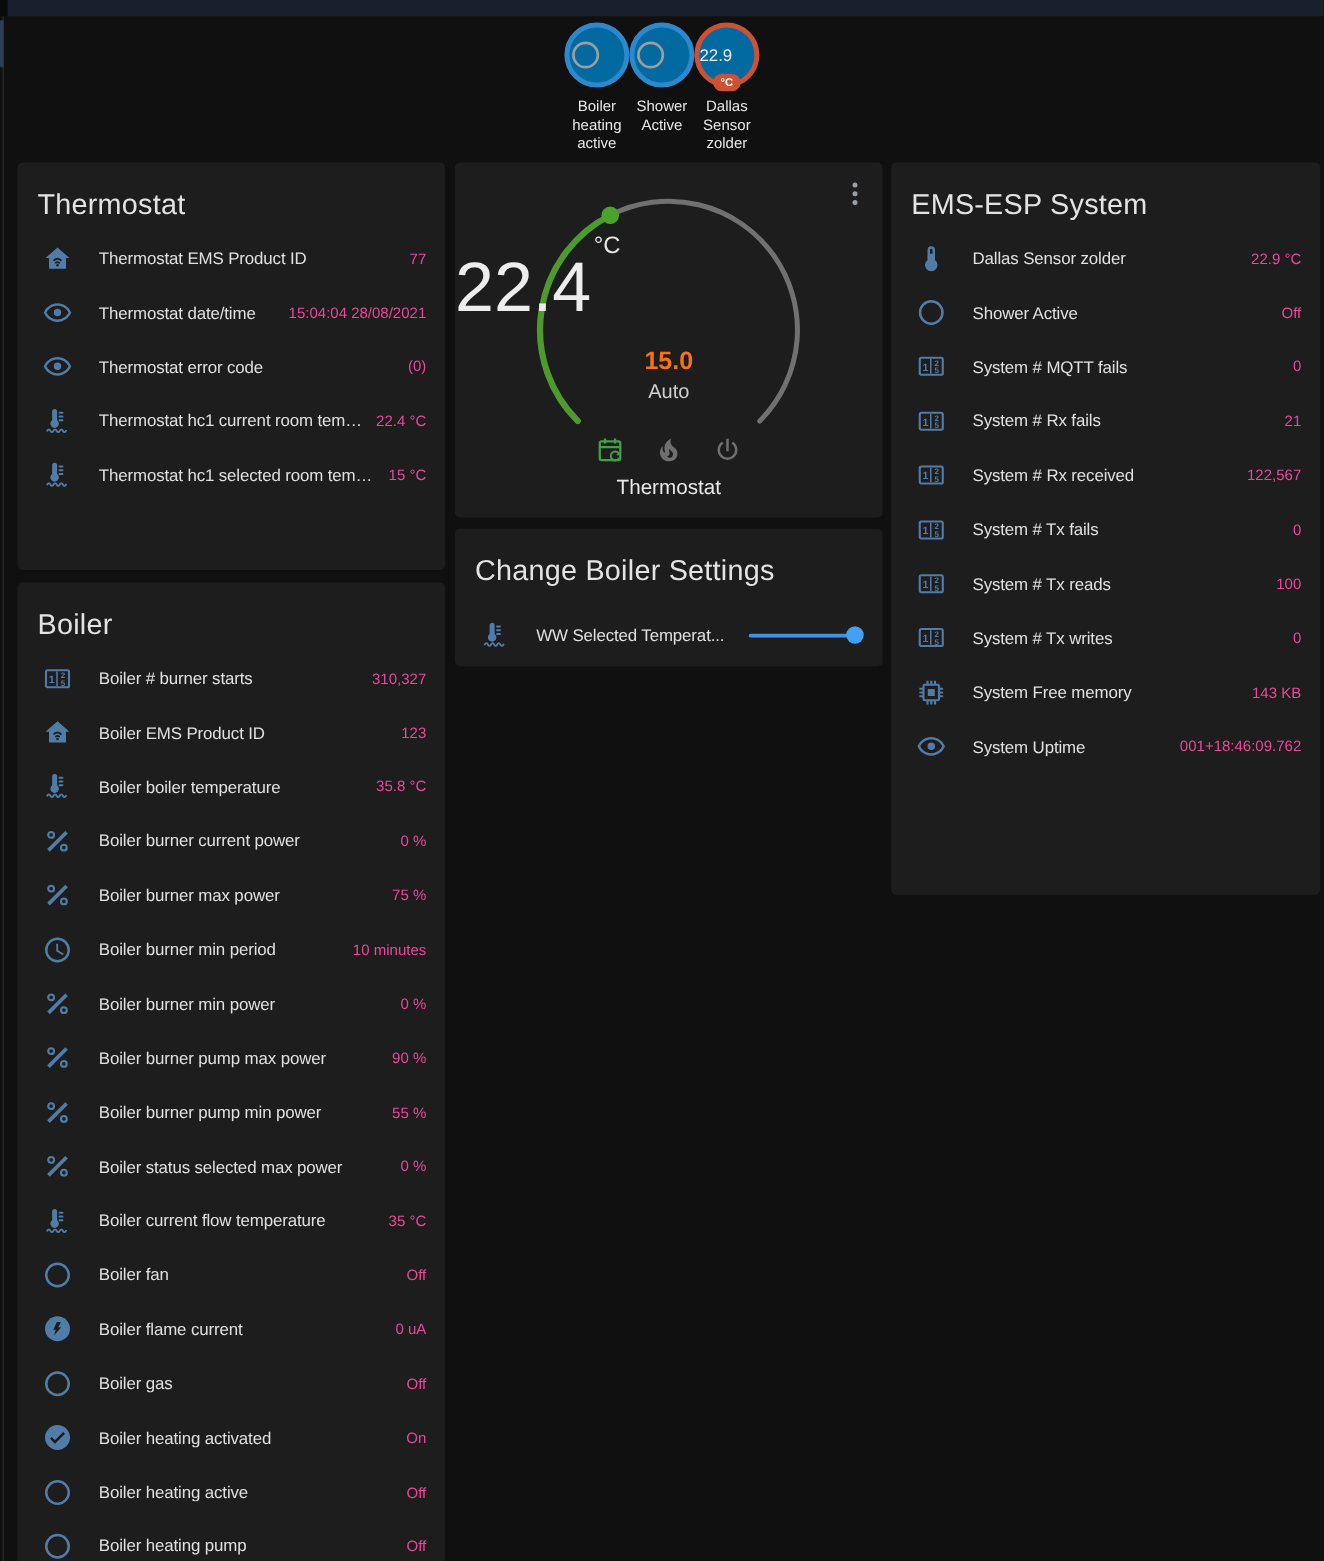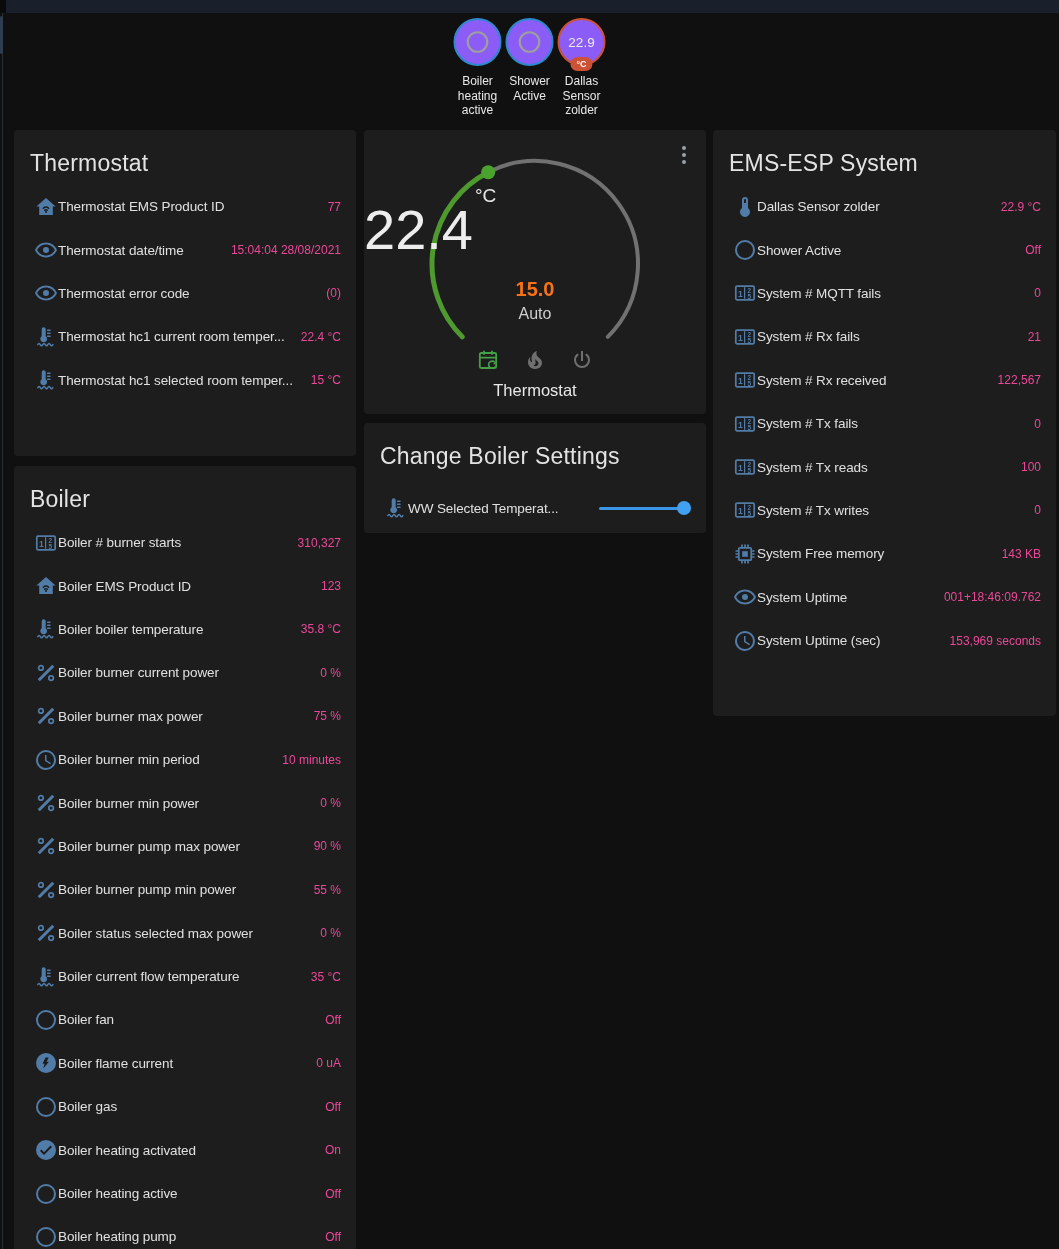--- a/index.html
+++ b/index.html
@@ -7,22 +7,22 @@
           font-family:"Liberation Sans","DejaVu Sans",sans-serif;color:#e1e1e1;}
   
   .top-strip{position:absolute;left:6px;top:0;right:0;height:13px;background:#19202b;}
   .top-strip-corner{position:absolute;left:0;top:0;width:6px;height:13px;background:#0a0a0a;}
   .v-line{position:absolute;left:2px;top:13px;width:1px;bottom:0;background:#2a2d31;}
   .scroll-thumb{position:absolute;left:0;top:16px;width:3px;height:38px;background:#2f3d50;border-radius:2px;}
 
   
   .badges{position:absolute;top:18px;left:50%;transform:translateX(-50%);display:flex;align-items:flex-start;column-gap:1px;}
   .badge{width:51px;display:flex;flex-direction:column;align-items:center;cursor:pointer;}
-  .badge-circle{position:relative;width:44px;height:44px;border:2px solid #7dd3fc;border-radius:50%;
-                background:#8b5cf6;display:flex;align-items:center;justify-content:center;}
+  .badge-circle{position:relative;width:44px;height:44px;border:4px solid #7dd3fc;border-radius:50%;
+                background:#0369a1;display:flex;align-items:center;justify-content:flex-start;}
   .badge-icon{width:26px;height:26px;color:#9e9e9e;}
   .badge-icon:empty{display:none;}
   .badge-value{font-size:13.5px;color:#ececec;}
   .badge-value:empty{display:none;}
   .badge-unit{position:absolute;left:50%;bottom:-7px;transform:translateX(-50%);background:#cd5134;color:#fff;
               font-size:9px;font-weight:bold;padding:2.5px 6px;border-radius:9px;line-height:1;}
   .badge-unit:empty{display:none;}
   .badge-label{margin-top:8px;font-size:12px;line-height:14.5px;color:#e8e8e8;text-align:center;}
 
   
@@ -30,21 +30,21 @@
   .card-title{margin:0;padding:20px 16px 8px 16px;font-size:23px;font-weight:400;color:#e3e3e3;letter-spacing:.2px;}
   #thermostat-card{left:14px;top:130px;width:342px;height:326px;}
   #boiler-card{left:14px;top:466px;width:342px;height:805px;}
   #ems-card{left:713px;top:130px;width:343px;height:586px;}
   #climate-card{left:364px;top:130px;width:342px;height:284px;}
   #settings-card{left:364px;top:423px;width:342px;height:110px;}
 
   .entity-row{display:flex;align-items:center;height:43.4px;padding:0 15px 0 20px;cursor:pointer;}
   .entity-icon{width:24px;height:24px;flex:0 0 24px;color:#527ca8;}
   .entity-icon svg{display:block;width:100%;height:100%;}
-  .entity-label{flex:1;font-size:13.5px;letter-spacing:-.1px;color:#e0e0e0;
+  .entity-label{flex:1;margin-left:21px;font-size:13.5px;letter-spacing:-.1px;color:#e0e0e0;
                 white-space:nowrap;overflow:hidden;text-overflow:ellipsis;}
   .entity-value{margin-left:8px;font-size:12px;color:#ec4899;white-space:nowrap;}
 
   
   .kebab{position:absolute;top:13px;right:17px;display:flex;flex-direction:column;gap:3px;padding:3px;cursor:pointer;}
   .kebab i{width:4px;height:4px;border-radius:50%;background:#9aa0a6;}
   .dial{position:absolute;left:41px;top:4px;width:260px;height:260px;}
   .temp-current{position:absolute;top:72px;left:0;width:100%;font-size:56px;color:#ededed;line-height:1;}
   .temp-current sup{font-size:19px;position:relative;top:-27px;left:2px;color:#e6e6e6;}
   .temp-setpoint{position:absolute;top:148px;left:0;width:100%;text-align:center;font-size:20px;font-weight:bold;color:#f97316;}
@@ -505,29 +505,20 @@
         <div class="entity-row">
           <span class="entity-icon">
             <svg viewBox="0 0 24 24">
               <path fill="currentColor" fill-rule="evenodd" d="M12,9A3,3 0 0,1 15,12A3,3 0 0,1 12,15A3,3 0 0,1 9,12A3,3 0 0,1 12,9M12,4.5C17,4.5 21.27,7.61 23,12C21.27,16.39 17,19.5 12,19.5C7,19.5 2.73,16.39 1,12C2.73,7.61 7,4.5 12,4.5M3.18,12C4.83,15.36 8.24,17.5 12,17.5C15.76,17.5 19.17,15.36 20.82,12C19.17,8.64 15.76,6.5 12,6.5C8.24,6.5 4.83,8.64 3.18,12Z"></path>
             </svg>
           </span>
           <span class="entity-label">System Uptime</span>
           <span class="entity-value">001+18:46:09.762</span>
         </div>
 
-        <div class="entity-row">
-          <span class="entity-icon">
-            <svg viewBox="0 0 24 24">
-              <path fill="currentColor" fill-rule="evenodd" d="M12,20A8,8 0 0,0 20,12A8,8 0 0,0 12,4A8,8 0 0,0 4,12A8,8 0 0,0 12,20M12,2A10,10 0 0,1 22,12A10,10 0 0,1 12,22C6.47,22 2,17.5 2,12A10,10 0 0,1 12,2M12.5,7V12.25L17,14.92L16.25,16.15L11,13V7H12.5Z"></path>
-            </svg>
-          </span>
-          <span class="entity-label">System Uptime (sec)</span>
-          <span class="entity-value">153,969 seconds</span>
-        </div>
       </div>
   </section>
 
   <section class="card" id="climate-card">
     <div class="kebab">
         <i></i>
         <i></i>
         <i></i>
       </div>
     <svg class="dial" viewBox="0 0 260 260">

